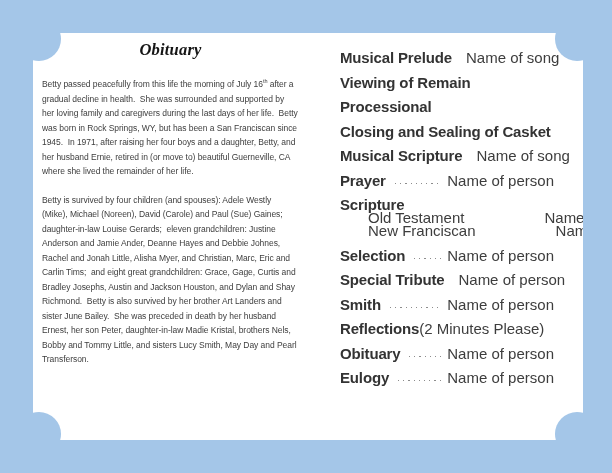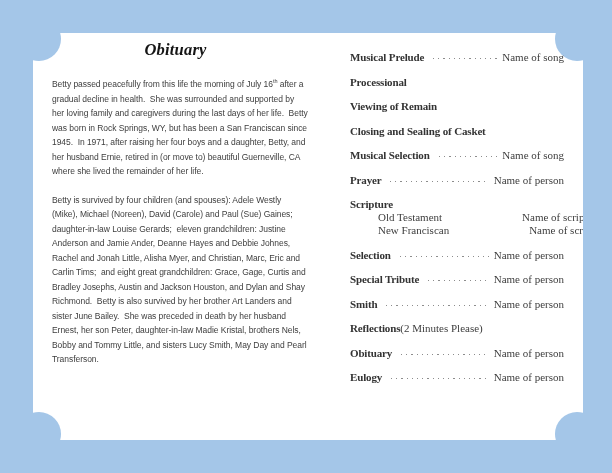--- a/index.html
+++ b/index.html
@@ -22,21 +22,21 @@
     position: absolute;
     width: 44px; height: 44px;
     border-radius: 50%;
     background: #a4c6e8;
   }
   .notch.tl { left: -16px; top: -16px; }
   .notch.tr { right: -16px; top: -16px; }
   .notch.bl { left: -16px; bottom: -16px; }
   .notch.br { right: -16px; bottom: -16px; }
 
-  .page { width: 275px; box-sizing: border-box; position: relative; padding-left: 10px; }
+  .page { width: 275px; box-sizing: border-box; position: relative; }
   .page-title {
     margin-top: 7px;
     text-align: center;
     font-family: "Liberation Serif", "DejaVu Serif", serif;
     font-style: italic;
     font-weight: bold;
     font-size: 16.5px;
     color: #151515;
     letter-spacing: 0.2px;
   }
@@ -50,23 +50,22 @@
     letter-spacing: -0.05px;
     color: #3d3d3d;
   }
   .obit-body p { margin: 0 0 14px 0; white-space: pre-wrap; }
   .obit-body sup { font-size: 5.5px; line-height: 0; vertical-align: super; }
 
   
   .order-list {
     margin: 19px 0 0 32px;
     width: 214px;
-    font-size: 11px;
+    font-size: 15px;
     color: #3d3d3d;
-    font-family: Liberation Serif, serif;
   }
   .order-row { margin-bottom: 13.5px; }
   .order-line { display: flex; align-items: baseline; line-height: 11px; }
   .order-label {
     font-weight: bold;
     color: #333333;
     white-space: nowrap;
     letter-spacing: -0.15px;
   }
   .order-suffix { white-space: nowrap; }
@@ -105,36 +104,36 @@
       <div class="order-list">
           <div class="order-row">
             <div class="order-line">
               <span class="order-label">Musical Prelude</span>
               <span class="dot-leader"></span>
               <span class="order-value">Name of song</span>
             </div>
           </div>
           <div class="order-row">
             <div class="order-line">
+              <span class="order-label">Viewing of Remain</span>
+            </div>
+          </div>
+          <div class="order-row">
+            <div class="order-line">
               <span class="order-label">Processional</span>
             </div>
           </div>
           <div class="order-row">
             <div class="order-line">
-              <span class="order-label">Viewing of Remain</span>
-            </div>
-          </div>
-          <div class="order-row">
-            <div class="order-line">
               <span class="order-label">Closing and Sealing of Casket</span>
             </div>
           </div>
           <div class="order-row">
             <div class="order-line">
-              <span class="order-label">Musical Selection</span>
+              <span class="order-label">Musical Scripture</span>
               <span class="dot-leader"></span>
               <span class="order-value">Name of song</span>
             </div>
           </div>
           <div class="order-row">
             <div class="order-line">
               <span class="order-label">Prayer</span>
               <span class="dot-leader"></span>
               <span class="order-value">Name of person</span>
             </div>

